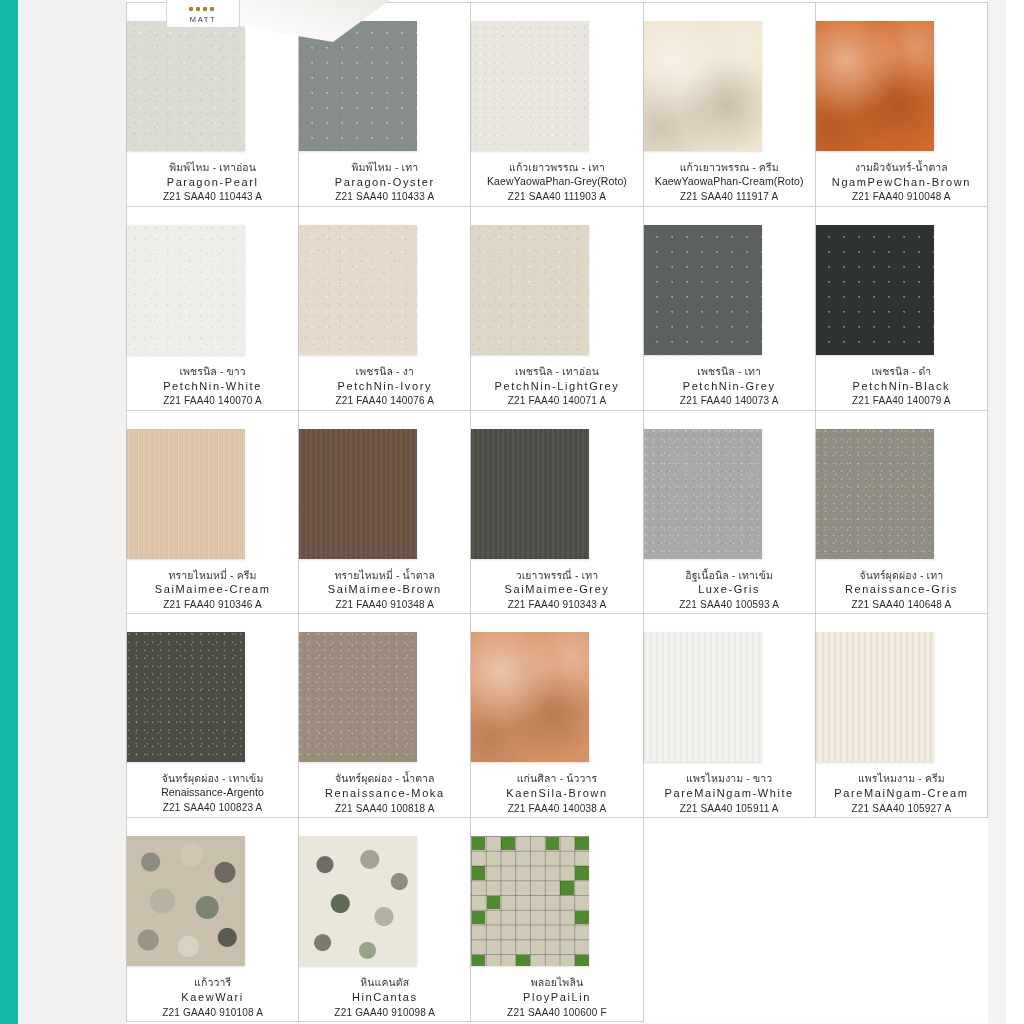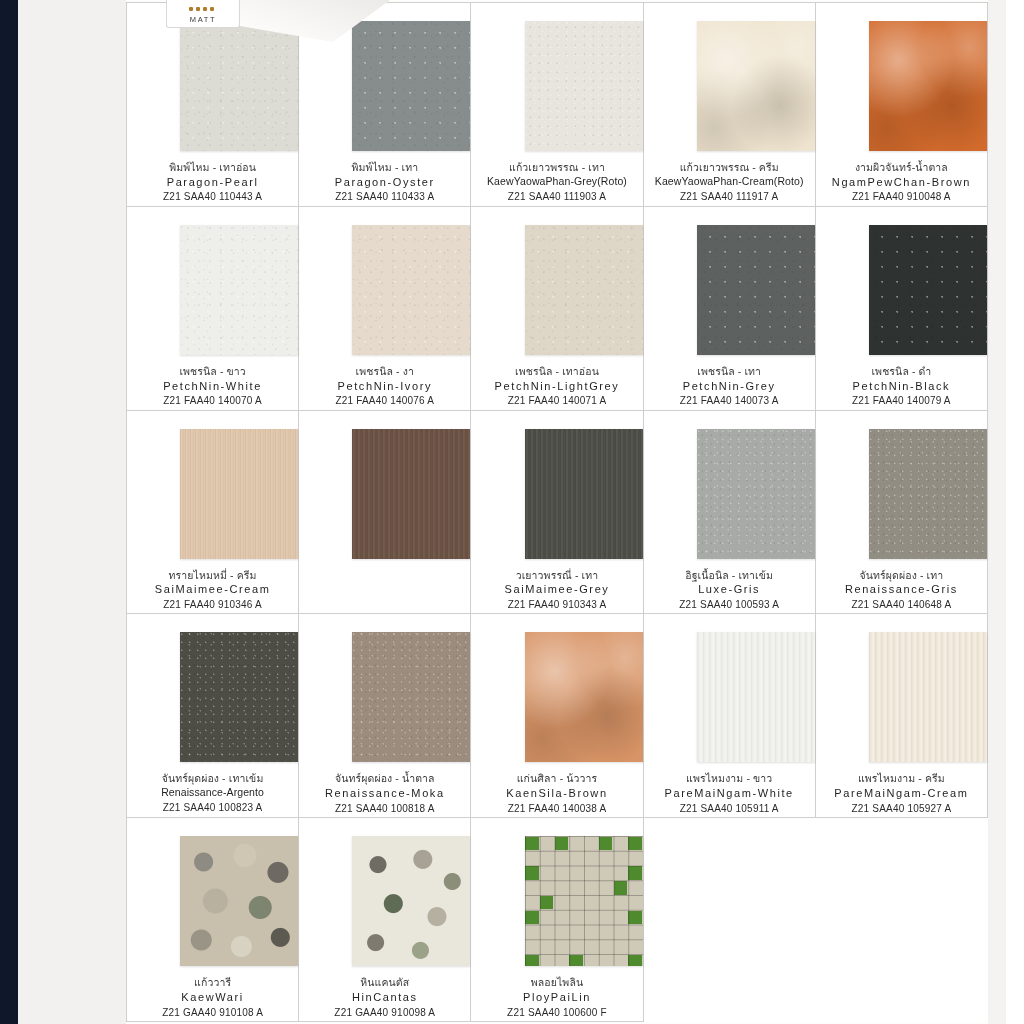--- a/index.html
+++ b/index.html
@@ -10,21 +10,21 @@
   body {
     width: 1024px;
     height: 1024px;
     font-family: "Liberation Sans", sans-serif;
     overflow: hidden;
   }
   .page {
     position: relative;
     width: 988px;
     height: 1024px;
-    background: #0f172a;
+    background: #14b8a6;
     box-sizing: border-box;
   }
   
   .sheet {
     position: absolute;
     left: 18px;
     top: 0px;
     width: 988px;
     height: 1024px;
     background: #fdfdfc;
@@ -58,21 +58,21 @@
     grid-template-columns: repeat(5, 1fr);
     grid-template-rows: repeat(5, 1fr);
     z-index: 2;
   }
   .cell {
     border-right: 1px solid #cfcfcf;
     border-bottom: 1px solid #cfcfcf;
     box-sizing: border-box;
     display: flex;
     flex-direction: column;
-    align-items: flex-end;
+    align-items: flex-start;
     justify-content: flex-start;
     padding-top: 18px;
     position: relative;
   }
   .swatch {
     width: 118px;
     height: 130px;
     box-shadow: 0 1px 2px rgba(0,0,0,0.13);
     position: relative;
     overflow: hidden;
@@ -335,20 +335,25 @@
         <div class="cell">
           <div class="swatch tex-vwood" style="background-color: rgb(226, 200, 173);"></div>
           <div class="caption">
             <div class="th">ทรายไหมหมี่ - ครีม</div>
             <div class="en">SaiMaimee-Cream</div>
             <div class="code">Z21 FAA40 910346 A</div>
           </div>
         </div>
         <div class="cell">
           <div class="swatch tex-vwood" style="background-color: rgb(107, 82, 68);"></div>
+          <div class="caption">
+            <div class="th">ทรายไหมหมี่ - น้ำตาล</div>
+            <div class="en">SaiMaimee-Brown</div>
+            <div class="code">Z21 FAA40 910348 A</div>
+          </div>
         </div>
         <div class="cell">
           <div class="swatch tex-vwood" style="background-color: rgb(78, 78, 72);"></div>
           <div class="caption">
             <div class="th">วเยาวพรรณี่ - เทา</div>
             <div class="en">SaiMaimee-Grey</div>
             <div class="code">Z21 FAA40 910343 A</div>
           </div>
         </div>
         <div class="cell">

